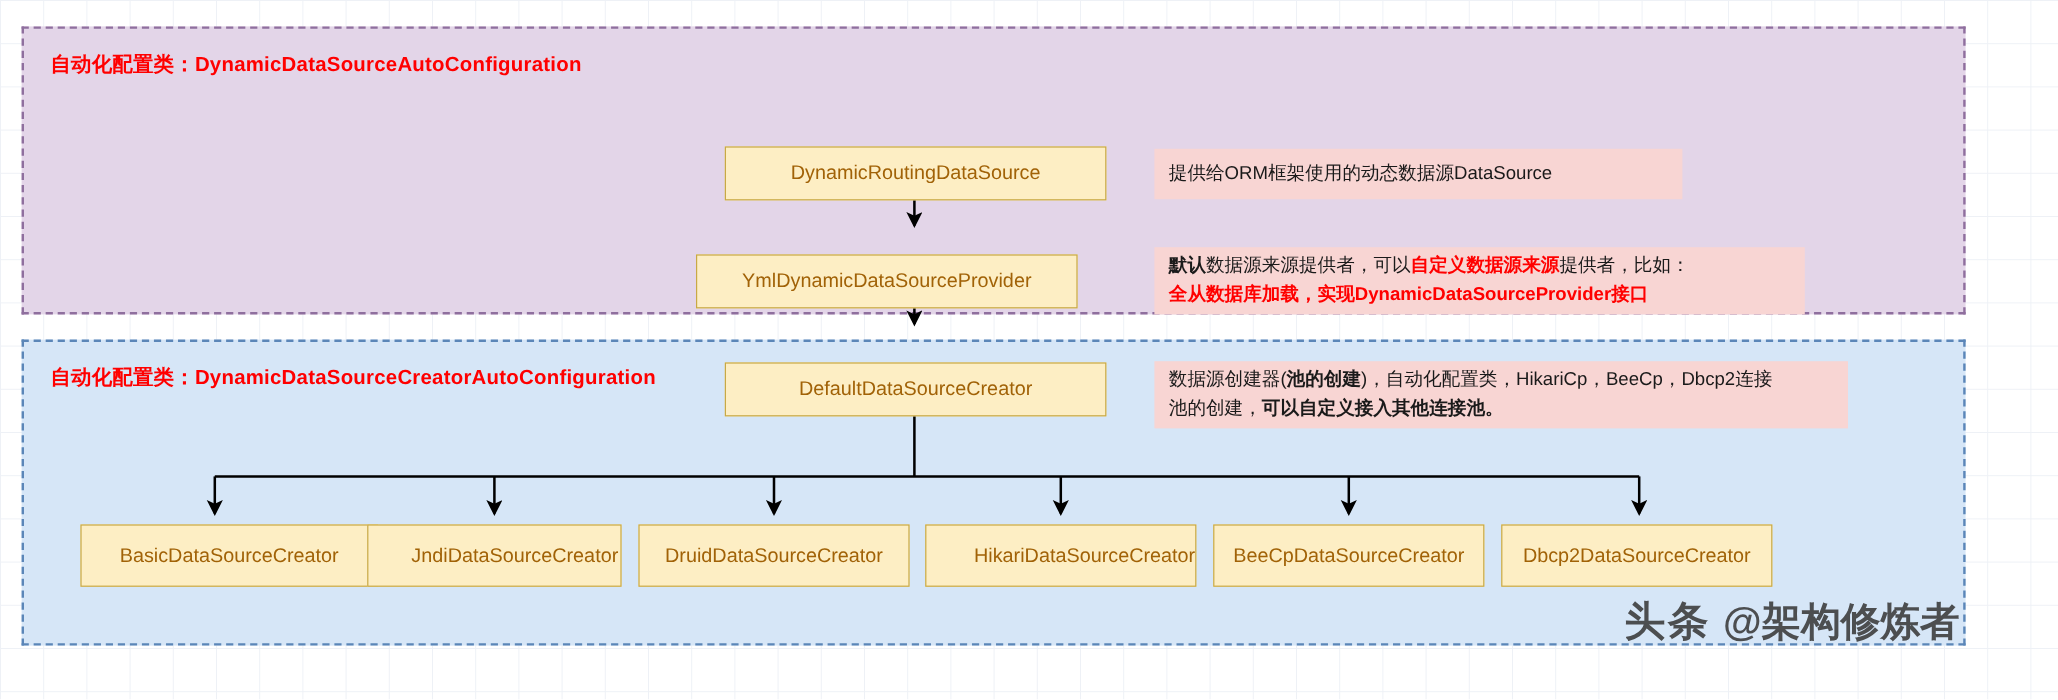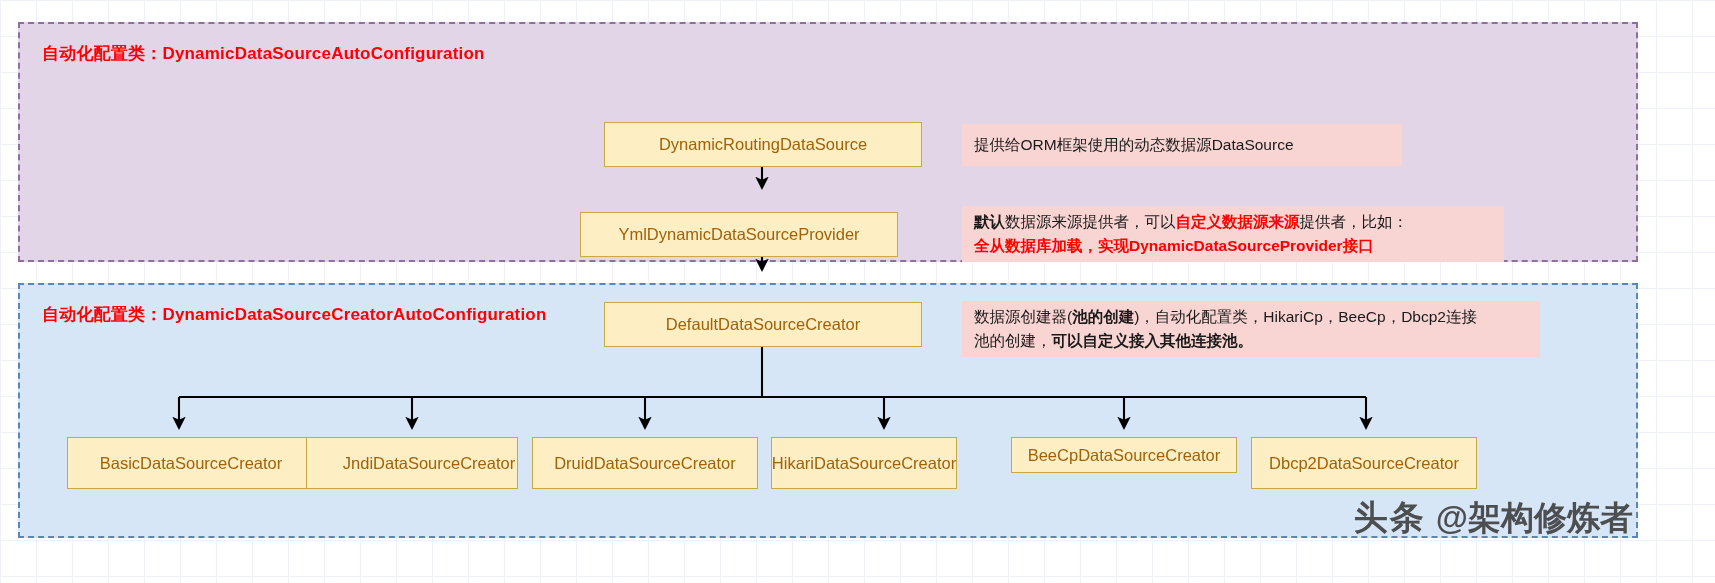--- a/index.html
+++ b/index.html
@@ -180,25 +180,25 @@
   </div>
 
   <div class="node" style="left:306px; top:437px; width:212px; height:52px;padding-left:34px;">
     <span>JndiDataSourceCreator</span>
   </div>
 
   <div class="node" style="left:532px; top:437px; width:226px; height:52px;">
     <span>DruidDataSourceCreator</span>
   </div>
 
-  <div class="node" style="left:771px; top:437px; width:186px; height:52px;">
+  <div class="node" style="left:771px; top:437px; width:226px; height:52px;justify-content:flex-end;">
     <span>HikariDataSourceCreator</span>
   </div>
 
-  <div class="node" style="left:1011px; top:437px; width:226px; height:36px;">
+  <div class="node" style="left:1011px; top:437px; width:226px; height:52px;">
     <span>BeeCpDataSourceCreator</span>
   </div>
 
   <div class="node" style="left:1251px; top:437px; width:226px; height:52px;">
     <span>Dbcp2DataSourceCreator</span>
   </div>
 
   <div class="note" style="left:962px; top:124px; width:440px; height:42px;">
     <div class="note-line"><span>提供给ORM框架使用的动态数据源DataSource</span></div>
   </div>

